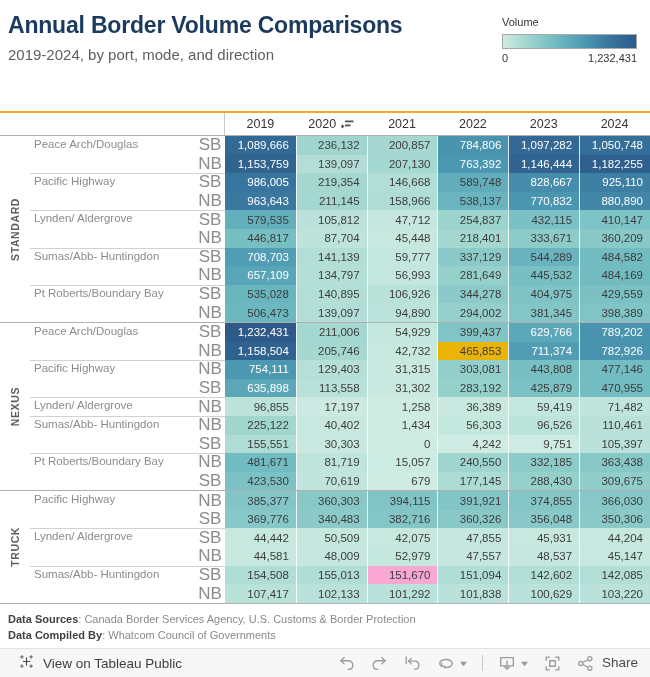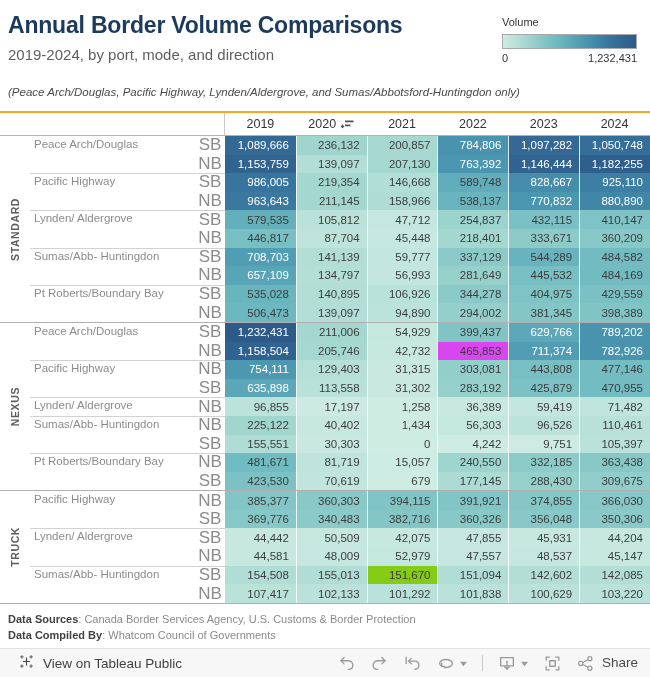--- a/index.html
+++ b/index.html
@@ -58,21 +58,20 @@
   .tb-share-label { font-size:13.5px; color:#4a4a4a; margin-left:4px; }
 </style>
 </head>
 <body>
 
 <div class="app">
 
   <div class="top">
     <div class="title">Annual Border Volume Comparisons</div>
     <div class="subtitle">2019-2024, by port, mode, and direction</div>
-    <div class="note">(Peace Arch/Douglas, Pacific Highway, Lynden/Aldergrove, and Sumas/Abbotsford-Huntingdon only)</div>
 
     <div class="legend">
       <div class="legend-title">Volume</div>
       <div class="legend-bar" id="legend-bar" style="background: linear-gradient(to right, rgb(207, 236, 227), rgb(157, 212, 205), rgb(111, 186, 193), rgb(77, 154, 178), rgb(56, 117, 158), rgb(45, 90, 136));"></div>
       <div class="legend-scale">
         <span>0</span>
         <span>1,232,431</span>
       </div>
     </div>
   </div>
@@ -245,21 +244,21 @@
                   <div class="cell" style="background: rgb(196, 231, 222); color: rgb(61, 61, 61);">54,929</div>
                   <div class="cell" style="background: rgb(128, 196, 198); color: rgb(61, 61, 61);">399,437</div>
                   <div class="cell" style="background: rgb(92, 168, 185); color: rgb(255, 255, 255);">629,766</div>
                   <div class="cell" style="background: rgb(73, 147, 174); color: rgb(255, 255, 255);">789,202</div>
                 </div>
                 <div class="data-row">
                   <div class="dir">NB</div>
                   <div class="cell" style="background: rgb(48, 98, 143); color: rgb(255, 255, 255);">1,158,504</div>
                   <div class="cell" style="background: rgb(165, 216, 209); color: rgb(61, 61, 61);">205,746</div>
                   <div class="cell" style="background: rgb(198, 232, 223); color: rgb(61, 61, 61);">42,732</div>
-                  <div class="cell" style="background: #d946ef; color: rgb(61, 61, 61);">465,853</div>
+                  <div class="cell" style="background: #eab308; color: rgb(61, 61, 61);">465,853</div>
                   <div class="cell" style="background: rgb(81, 158, 180); color: rgb(255, 255, 255);">711,374</div>
                   <div class="cell" style="background: rgb(73, 147, 174); color: rgb(255, 255, 255);">782,926</div>
                 </div>
               </div>
             </div>
             <div class="port-block">
               <div class="port-label-col">Pacific Highway</div>
               <div class="port-rows">
                 <div class="data-row">
                   <div class="dir">NB</div>
@@ -394,21 +393,21 @@
                 </div>
               </div>
             </div>
             <div class="port-block">
               <div class="port-label-col">Sumas/Abb- Huntingdon</div>
               <div class="port-rows">
                 <div class="data-row">
                   <div class="dir">SB</div>
                   <div class="cell" style="background: rgb(176, 221, 213); color: rgb(61, 61, 61);">154,508</div>
                   <div class="cell" style="background: rgb(176, 221, 213); color: rgb(61, 61, 61);">155,013</div>
-                  <div class="cell" style="background: #84cc16; color: rgb(61, 61, 61);">151,670</div>
+                  <div class="cell" style="background: #f9a8d4; color: rgb(61, 61, 61);">151,670</div>
                   <div class="cell" style="background: rgb(176, 221, 214); color: rgb(61, 61, 61);">151,094</div>
                   <div class="cell" style="background: rgb(178, 222, 214); color: rgb(61, 61, 61);">142,602</div>
                   <div class="cell" style="background: rgb(178, 222, 214); color: rgb(61, 61, 61);">142,085</div>
                 </div>
                 <div class="data-row">
                   <div class="dir">NB</div>
                   <div class="cell" style="background: rgb(185, 226, 217); color: rgb(61, 61, 61);">107,417</div>
                   <div class="cell" style="background: rgb(186, 226, 218); color: rgb(61, 61, 61);">102,133</div>
                   <div class="cell" style="background: rgb(186, 226, 218); color: rgb(61, 61, 61);">101,292</div>
                   <div class="cell" style="background: rgb(186, 226, 218); color: rgb(61, 61, 61);">101,838</div>

